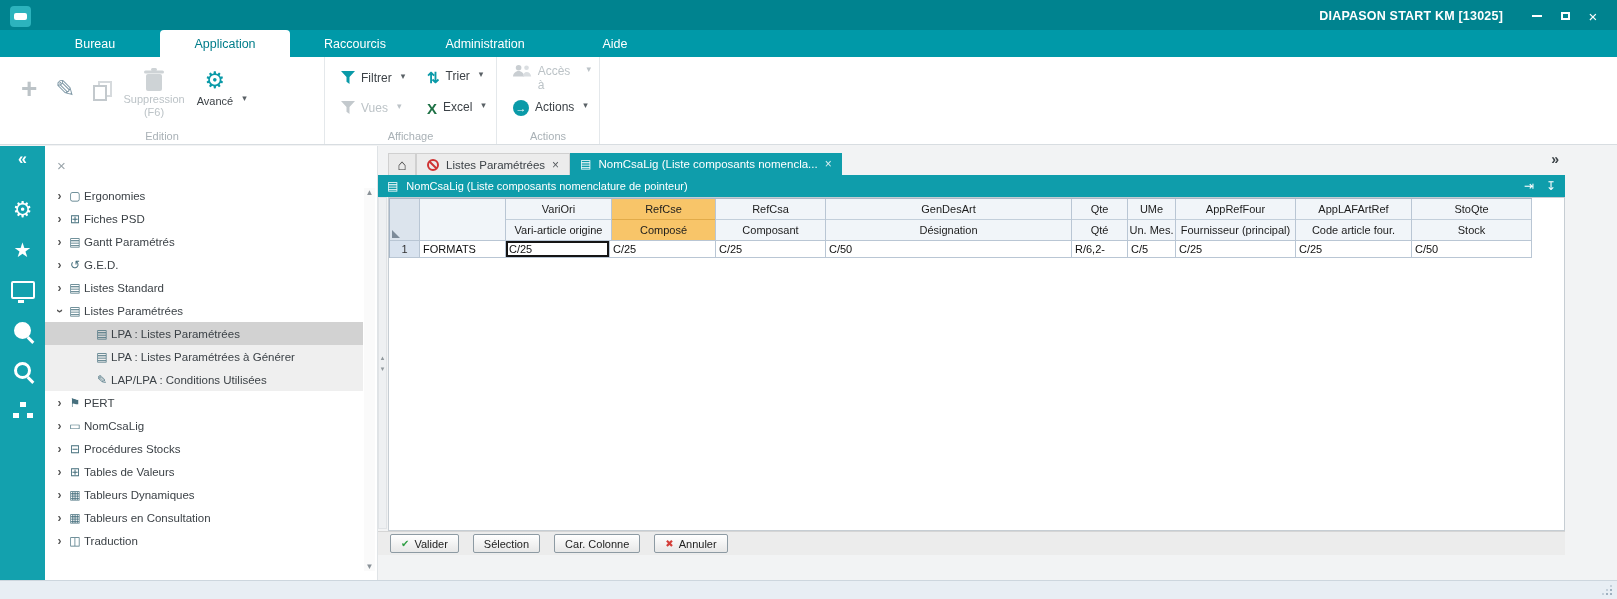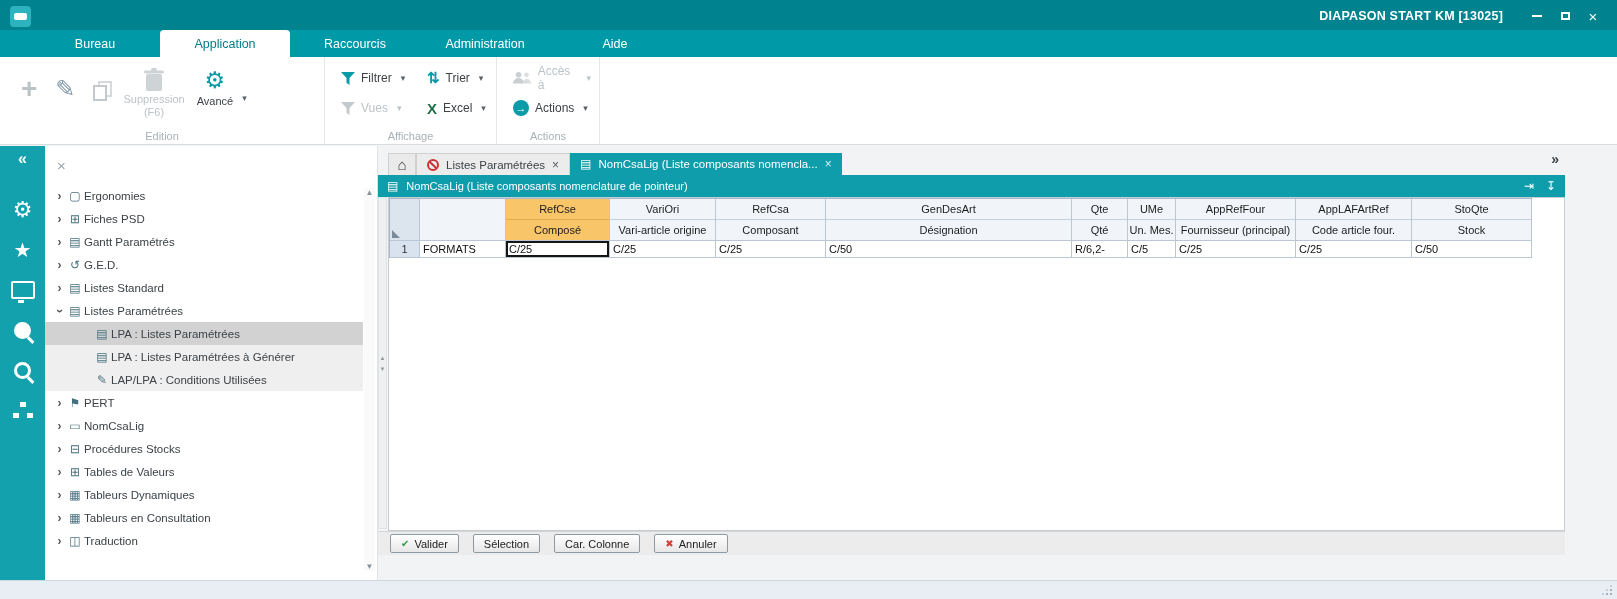--- a/index.html
+++ b/index.html
@@ -34,21 +34,21 @@
   .copy-i::before{content:"";position:absolute;left:5px;top:0;width:10px;height:12px;border:2px solid #d6dadd;background:#fff}
   .stack{display:flex;flex-direction:column;align-items:center;margin-top:4px;cursor:pointer;padding:0 6px}
   .stack .slbl{font-size:11px;line-height:13px;text-align:left}
   .dis{color:#bcc3c7}
   .gear-g{font-size:23px;color:#0a9aa8;line-height:26px}
   .avlbl{font-size:11px;color:#3c4247;margin-top:2px}
   .dd{font-size:9px;color:#5a6166;margin-left:3px}
   .dd.gray{color:#bcc3c7}
   .dd.side{align-self:center;margin-top:14px}
   .rrow{display:flex;align-items:center;height:30px}
-  .rbtn{display:flex;align-items:center;gap:6px;padding:2px 4px;font-size:12px;color:#3c4247;cursor:pointer;min-width:78px}
+  .rbtn{display:flex;gap:6px;padding:2px 4px;font-size:12px;color:#3c4247;cursor:pointer;min-width:78px}
   .rbtn.disabled{color:#bcc3c7}
   .sort-g{color:#0a9aa8;font-size:15px;font-weight:bold}
   .excel-g{color:#1e7145;font-weight:bold;font-size:15px}
   .act-circle{width:16px;height:16px;border-radius:50%;background:#0a9aa8;color:#fff;display:flex;align-items:center;justify-content:center;font-size:11px;flex:0 0 auto}
   .rfill{flex:1;border-right:none}
 
   
   .main{position:absolute;top:146px;left:0;right:0;bottom:18px;display:flex}
 
   .iconbar{width:45px;background:#13a1ae;display:flex;flex-direction:column;align-items:center;flex:0 0 auto}
@@ -387,27 +387,27 @@
         </span>
       </div>
 
       <div class="body">
         <div class="grid">
           <div class="thead">
             <div class="corner">
                 <span class="tri"></span>
               </div>
             <div class="hlabel"></div>
+            <div class="hcol" style="width:106px">
+              <div class="h1">VariOri</div>
+              <div class="h2">Vari-article origine</div>
+            </div>
             <div class="hcol" style="width:104px">
               <div class="h1 orange">RefCse</div>
               <div class="h2 orange">Composé</div>
-            </div>
-            <div class="hcol" style="width:106px">
-              <div class="h1">VariOri</div>
-              <div class="h2">Vari-article origine</div>
             </div>
             <div class="hcol" style="width:110px">
               <div class="h1">RefCsa</div>
               <div class="h2">Composant</div>
             </div>
             <div class="hcol" style="width:246px">
               <div class="h1">GenDesArt</div>
               <div class="h2">Désignation</div>
             </div>
             <div class="hcol" style="width:56px">

